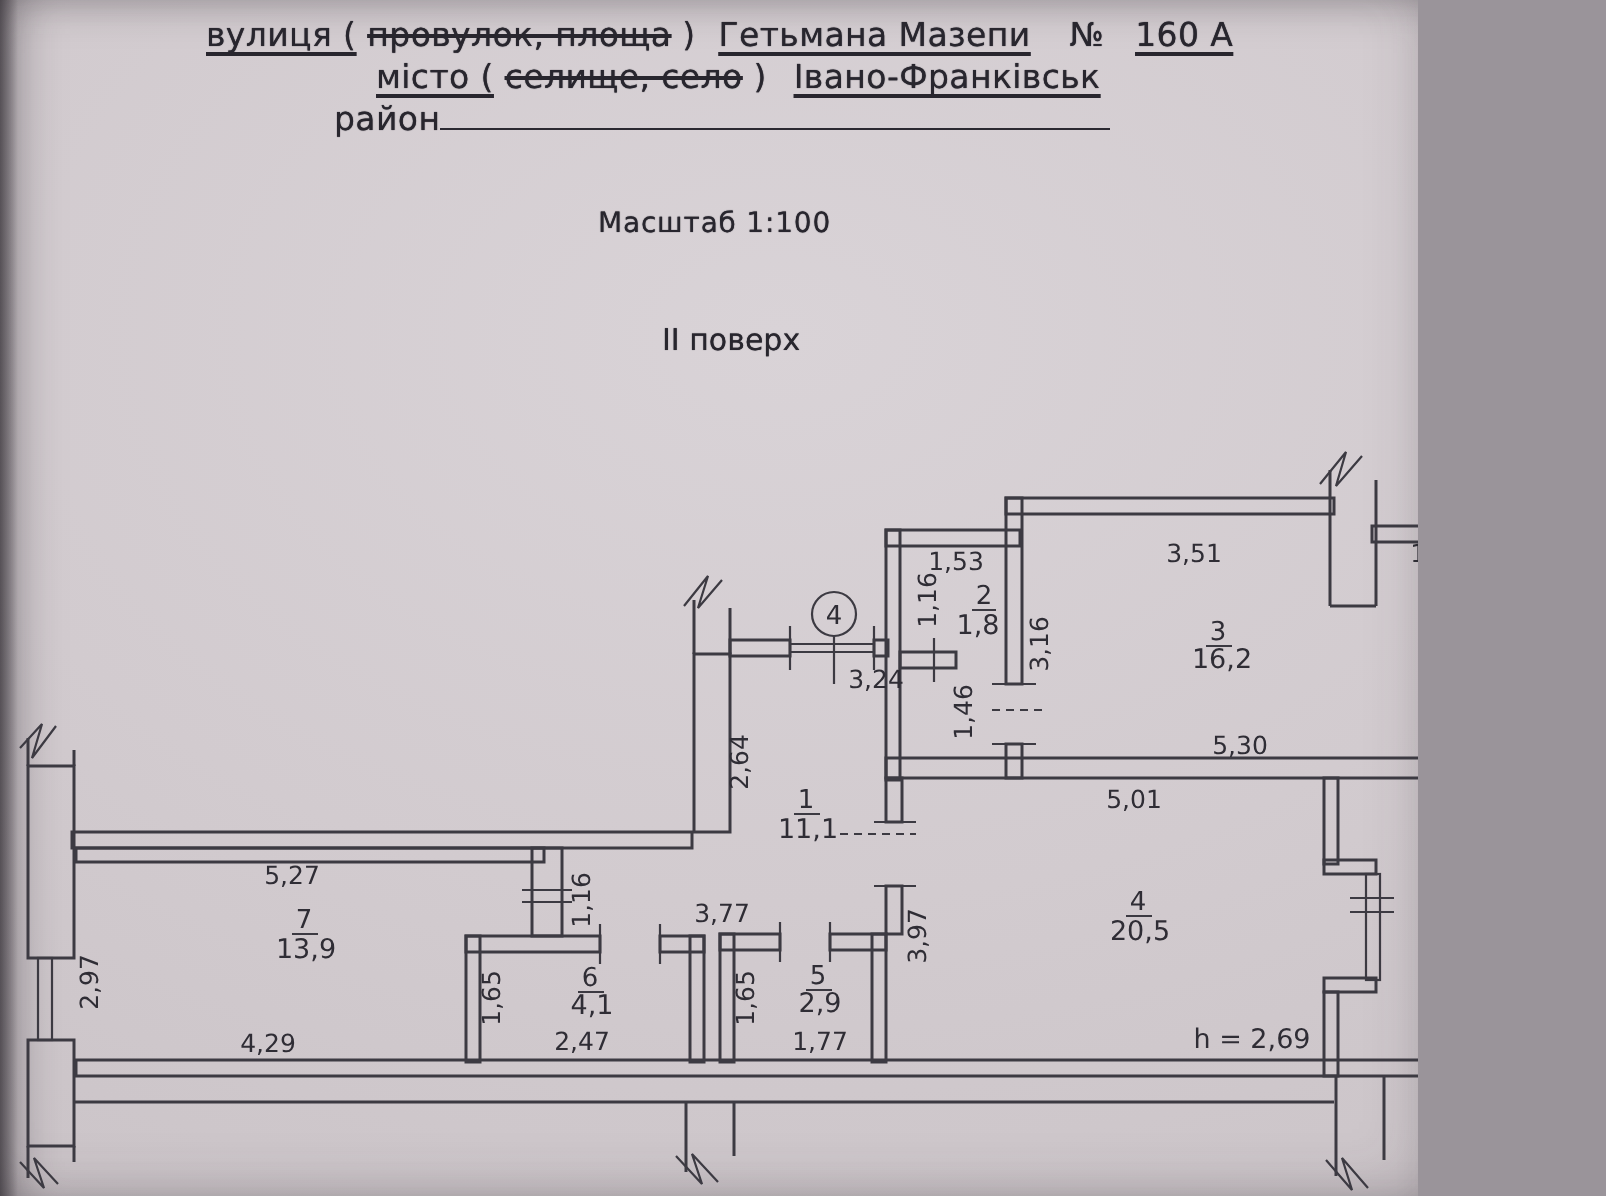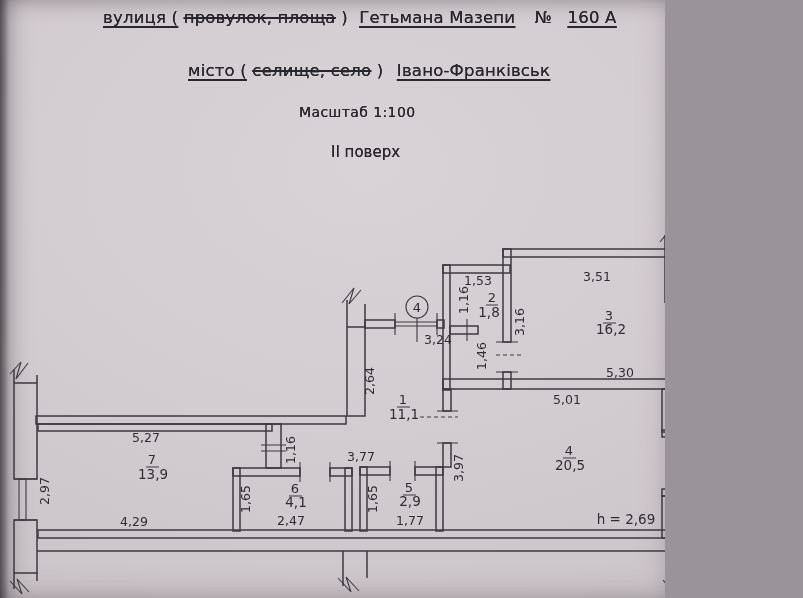--- a/index.html
+++ b/index.html
@@ -6,31 +6,32 @@
   #photo{
     position:relative;
     width:665px;height:598px;
     overflow:hidden;
     font-family:"DejaVu Sans",sans-serif;
     background:radial-gradient(120% 95% at 55% 28%, #d9d3d7 0%, #d2cbcf 50%, #c9c2c6 100%);
     box-shadow:inset 18px 0 26px -14px rgba(40,35,42,0.55),
                inset -6px -10px 34px -14px rgba(60,54,60,0.28),
                inset 0 14px 24px -16px rgba(60,54,60,0.35);
     color:#28262e;
+    padding-left:44px;
   }
   .edge{position:absolute;left:0;top:0;bottom:0;width:9px;
     background:linear-gradient(90deg,rgba(38,34,40,0.55),rgba(38,34,40,0.0));}
   .hline{position:absolute;white-space:nowrap;font-size:16.5px;
     text-shadow:0 0 0.5px currentColor;letter-spacing:0.2px;}
   .u{text-decoration:underline;text-underline-offset:3px;text-decoration-thickness:1.5px;}
   .strike{text-decoration:line-through;text-decoration-thickness:1.7px;}
   .blank{display:inline-block;border-bottom:1.5px solid #2b2931;height:14px;vertical-align:baseline;}
   .scale-note{position:absolute;left:299px;top:104px;font-size:14px;letter-spacing:0.4px;
     text-shadow:0 0 0.5px currentColor;}
-  .floor-note{position:absolute;left:331px;top:143px;font-size:15px;
+  .floor-note{position:absolute;left:331px;top:161px;font-size:15px;
     text-shadow:0 0 0.4px currentColor;}
   svg{position:absolute;left:0;top:0;}
   svg text{font-family:"DejaVu Sans",sans-serif;text-anchor:middle;fill:#2f2d35;}
   .dim{font-size:12.5px;}
   .num{font-size:13px;}
   .area{font-size:13.5px;}
   .wall{fill:none;stroke:#3c3a42;stroke-width:1.5;}
   .thin{fill:none;stroke:#3c3a42;stroke-width:1.1;}
   .dash{fill:none;stroke:#3c3a42;stroke-width:1.1;stroke-dasharray:4 3;}
 </style>
@@ -42,27 +43,30 @@
 
   <div class="hline" style="left:103px;top:8px;">
     <span class="u">вулиця (</span>
     <span class="strike">провулок, площа</span>
     <span>)</span>
     <span class="u" style="margin-left:6px;">Гетьмана Мазепи</span>
     <span style="margin-left:14px;">№</span>
     <span class="u" style="margin-left:10px;">160 А</span>
   </div>
 
-  <div class="hline" style="left:188px;top:29px;margin-top:32px;">
+  <div class="hline" style="left:188px;top:29px;">
     <span class="u">місто (</span>
     <span class="strike">селище, село</span>
     <span>)</span>
     <span class="u" style="margin-left:8px;">Івано-Франківськ</span>
   </div>
 
+  <div class="hline" style="left:167px;top:50px;">
+    <span>район</span><span class="blank" style="width:335px;"></span>
+  </div>
 
 
   <div class="scale-note">Масштаб 1:100</div>
   <div class="floor-note">ІІ поверх</div>
 
   <svg width="803" height="598" viewBox="0 0 803 598">
 
     <g>
 
       <g>

